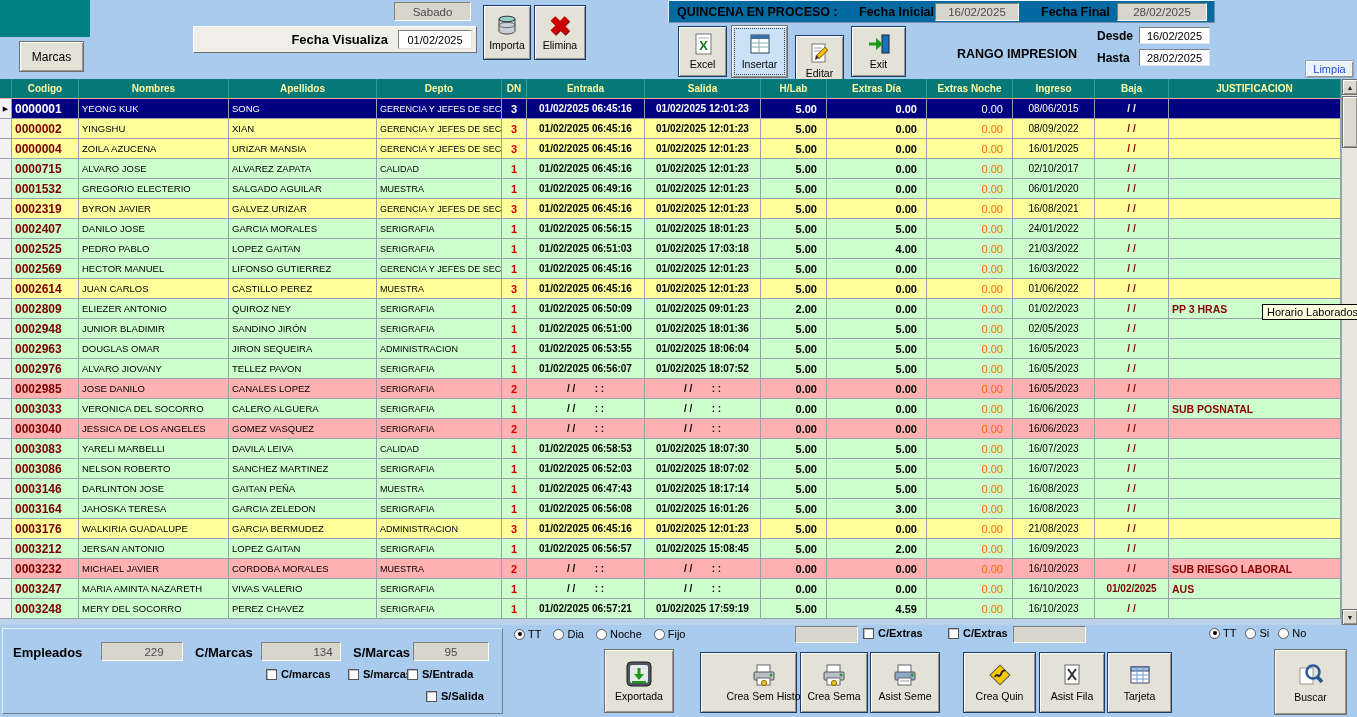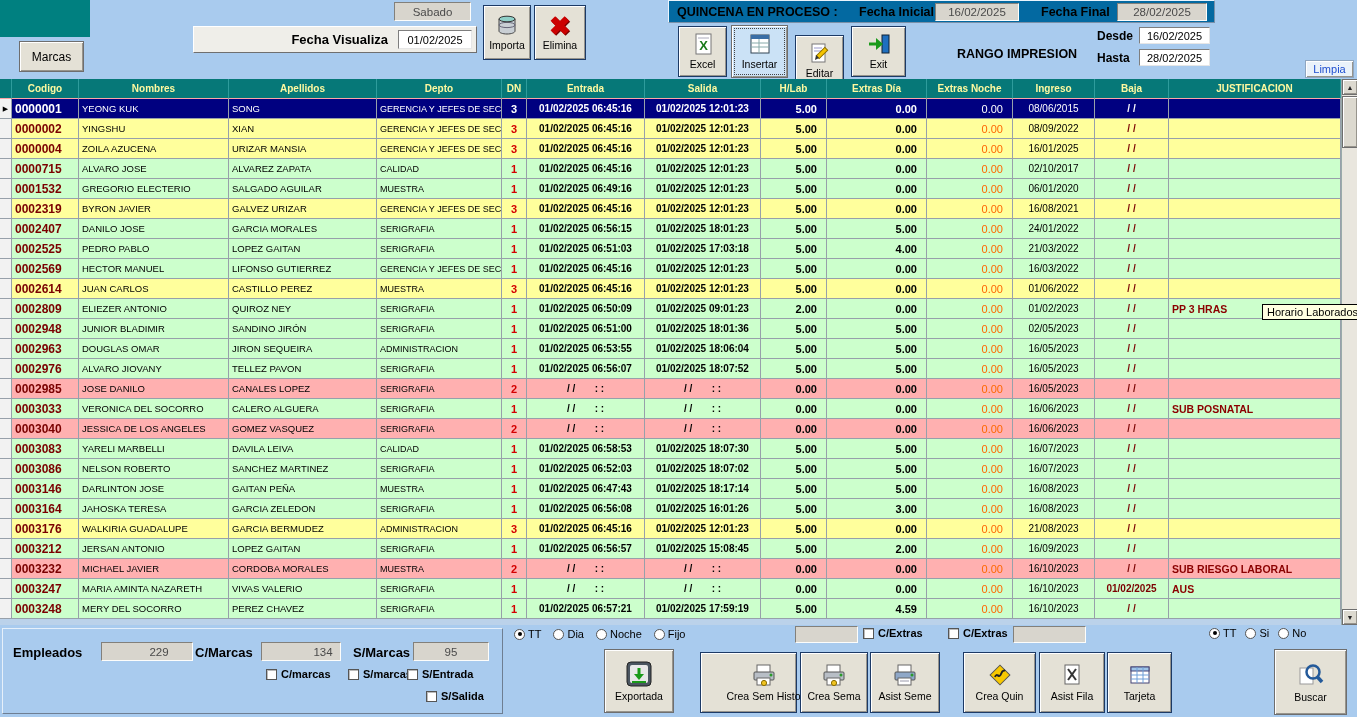--- a/index.html
+++ b/index.html
@@ -86,21 +86,21 @@
                 box-shadow:inset 1px 1px 0 #fff,inset -1px -1px 0 #97948C;}
 
   .tooltip{position:absolute;left:1262px;top:304px;background:#FFFFE1;border:1px solid #000;
            font-size:11px;padding:1px 4px;white-space:nowrap;z-index:10;color:#000;}
 
   
   .bottombar{position:absolute;left:0;top:625px;width:1357px;height:92px;}
   .left-panel{position:absolute;left:2px;top:3px;width:501px;height:86px;
               border:1px solid;border-color:#E6F0FA #6E7E92 #6E7E92 #E6F0FA;}
   .emp-lbl{left:10px;top:16px;font-size:13px;}
-  .emp-val{left:98px;top:13px;width:92px;height:19px;padding-left:24px;}
+  .emp-val{left:98px;top:13px;width:82px;height:19px;padding-left:24px;}
   .cm-lbl{left:192px;top:16px;font-size:13px;}
   .cm-val{left:258px;top:13px;width:80px;height:19px;padding-left:44px;}
   .sm-lbl{left:350px;top:16px;font-size:13px;}
   .sm-val{left:410px;top:13px;width:76px;height:19px;}
   .check{position:absolute;display:flex;align-items:center;gap:4px;font-size:11px;font-weight:bold;white-space:nowrap;}
   .box{width:11px;height:11px;background:#fff;border:1px solid #555;box-shadow:inset 1px 1px 0 #bbb;flex:none;}
   .radio-group{position:absolute;display:flex;gap:12px;align-items:center;}
   .radio-item{display:flex;align-items:center;gap:3px;font-size:11px;white-space:nowrap;}
   .rad{width:11px;height:11px;border-radius:50%;background:#fff;border:1px solid #555;position:relative;flex:none;}
   .rad.on::after{content:"";position:absolute;left:2.5px;top:2.5px;width:4px;height:4px;border-radius:50%;background:#000;}

